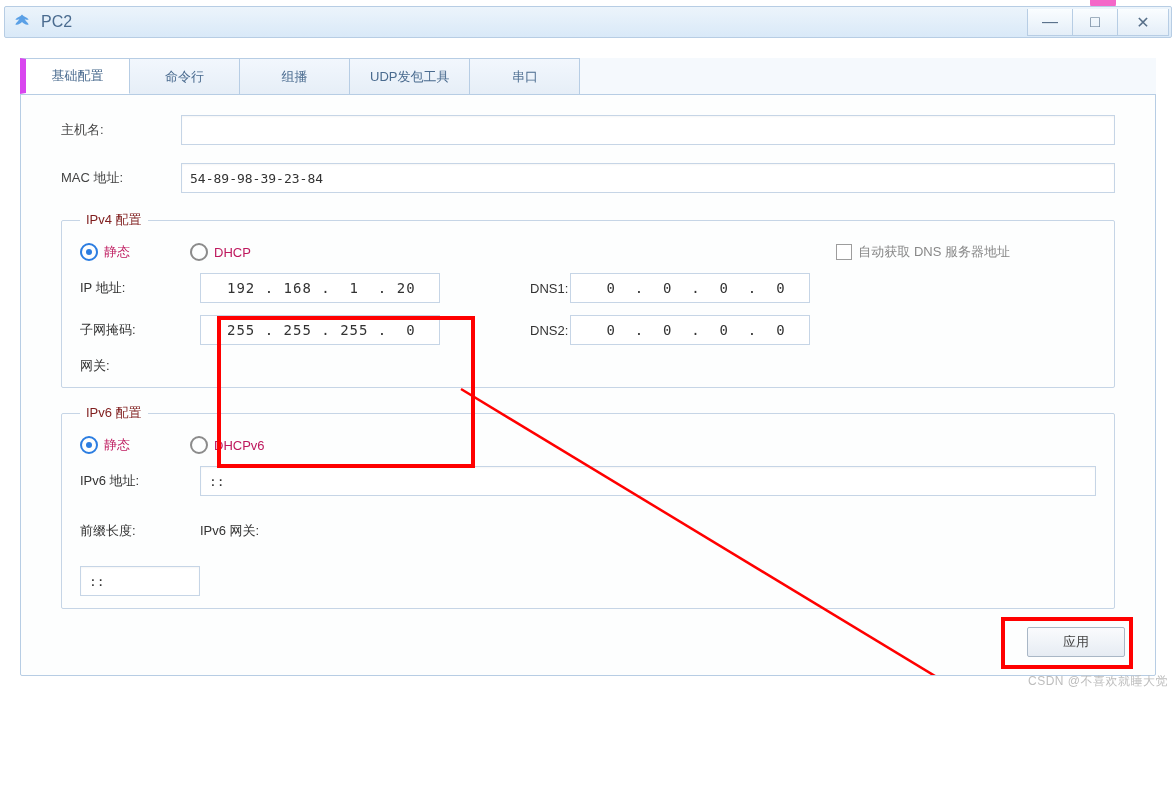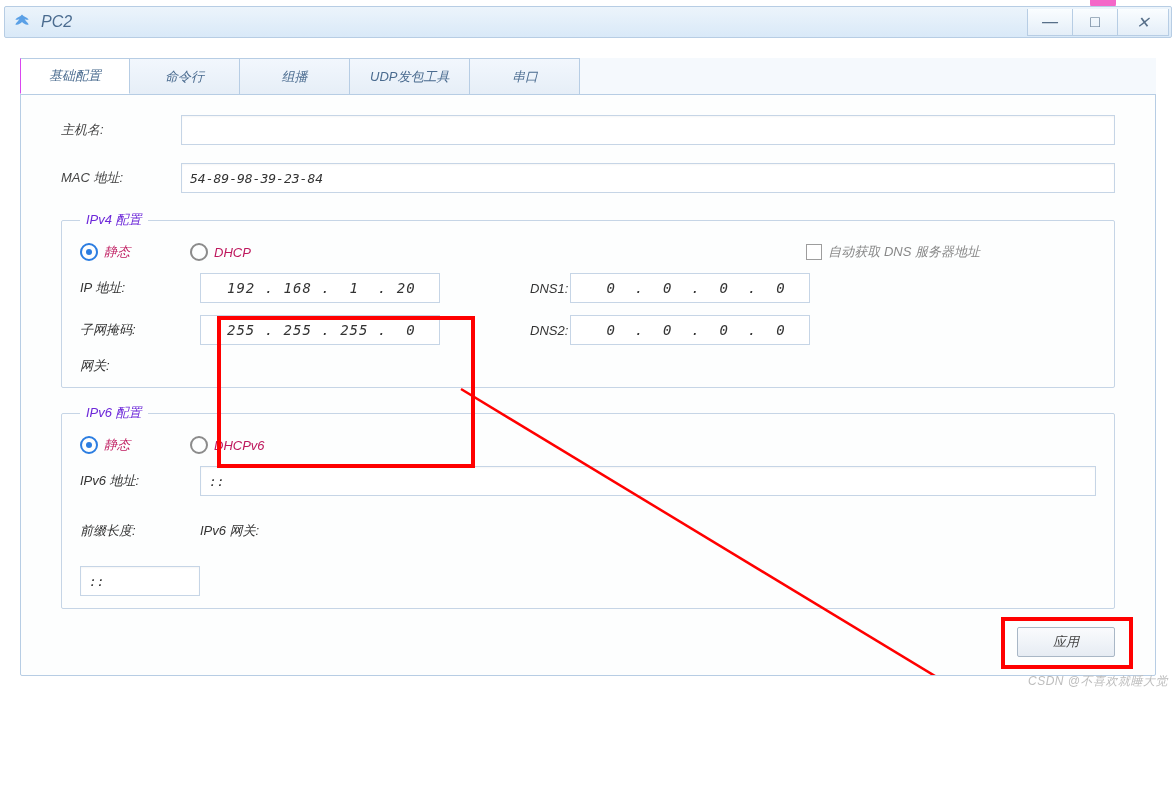--- a/index.html
+++ b/index.html
@@ -8,21 +8,20 @@
     font-size:13px;
     background:#fff;
     color:#333;
   }
   .window {
     position:relative;
     width:1176px;
     height:692px;
     background:#fff;
     overflow:hidden;
-    font-style:italic;
   }
   .pink-dot {
     position:absolute;
     width:26px; height:22px;
     border-radius:8px;
     background:#f467c8;
     right:60px; top:-10px;
   }
 
   
@@ -94,21 +93,21 @@
     border:1px solid #b7cde4;
     border-bottom:none;
     border-left:none;
     display:flex;
     align-items:center;
     justify-content:center;
     color:#4a6b8f;
     background:linear-gradient(#f2f7fd,#e6eef7);
     box-sizing:border-box;
   }
-  .tab:first-child{border-left:1px solid #d946ef;}
+  .tab:first-child{border-left:6px solid #d946ef;}
   .tab.active{
     background:#fff;
     border-bottom:1px solid #fff;
     margin-bottom:-1px;
   }
 
   .content {
     position:absolute;
     left:0; right:0; top:36px; bottom:0;
     padding:20px 40px 14px 40px;
@@ -137,21 +136,21 @@
     box-shadow:inset 0 1px 2px rgba(0,0,0,.04);
   }
 
   fieldset.group {
     border:1px solid #c6d5e6;
     border-radius:2px;
     margin:8px 0 16px 0;
     padding:12px 18px 12px 18px;
   }
   fieldset.group > legend{
-    color:#6d28d9;
+    color:#7f1d1d;
     padding:0 6px;
   }
 
   .radio-row { display:flex; align-items:center; gap:30px; margin:2px 0 12px 0;}
   .radio {
     display:flex; align-items:center; gap:6px; color:#be185d;
   }
   .radio .dot {
     width:14px; height:14px; border:2px solid #2b7de1; border-radius:50%;
     display:flex; align-items:center; justify-content:center;
@@ -198,21 +197,21 @@
   
   .hl {
     position:absolute;
     border:4px solid #ff0000;
     pointer-events:none;
     box-sizing:border-box;
   }
 
   .apply-btn{
     position:absolute;
-    right:40px; bottom:18px;
+    right:30px; bottom:18px;
     width:96px; height:28px;
     border:1px solid #a9b7c6;
     background:linear-gradient(#fafbfd,#e6ecf3);
     color:#444;
     display:flex; align-items:center; justify-content:center;
     border-radius:2px;
     margin-left:24px;
   }
 
   .watermark{
@@ -293,21 +292,21 @@
           <span class="radio selected">
             <span class="dot"></span>
             <span>静态</span>
           </span>
           <span style="width:10px"></span>
           <span class="radio off" style="margin-left:-10px">
             <span class="dot"></span>
             <span>DHCP</span>
           </span>
           <span style="flex:1"></span>
-          <span class="checkbox" style="margin-right:116px">
+          <span class="checkbox" style="margin-right:86px">
             <span class="box"></span>
             <span>自动获取 DNS 服务器地址</span>
           </span>
         </div>
 
         <div class="grid4">
           <div class="label">IP 地址:</div>
           <div class="ip-input"><span>192 . 168 .  1  . 20</span></div>
           <div class="dns-lbl">DNS1:</div>
           <div class="ip-input"><span> 0  .  0  .  0  .  0</span></div>

